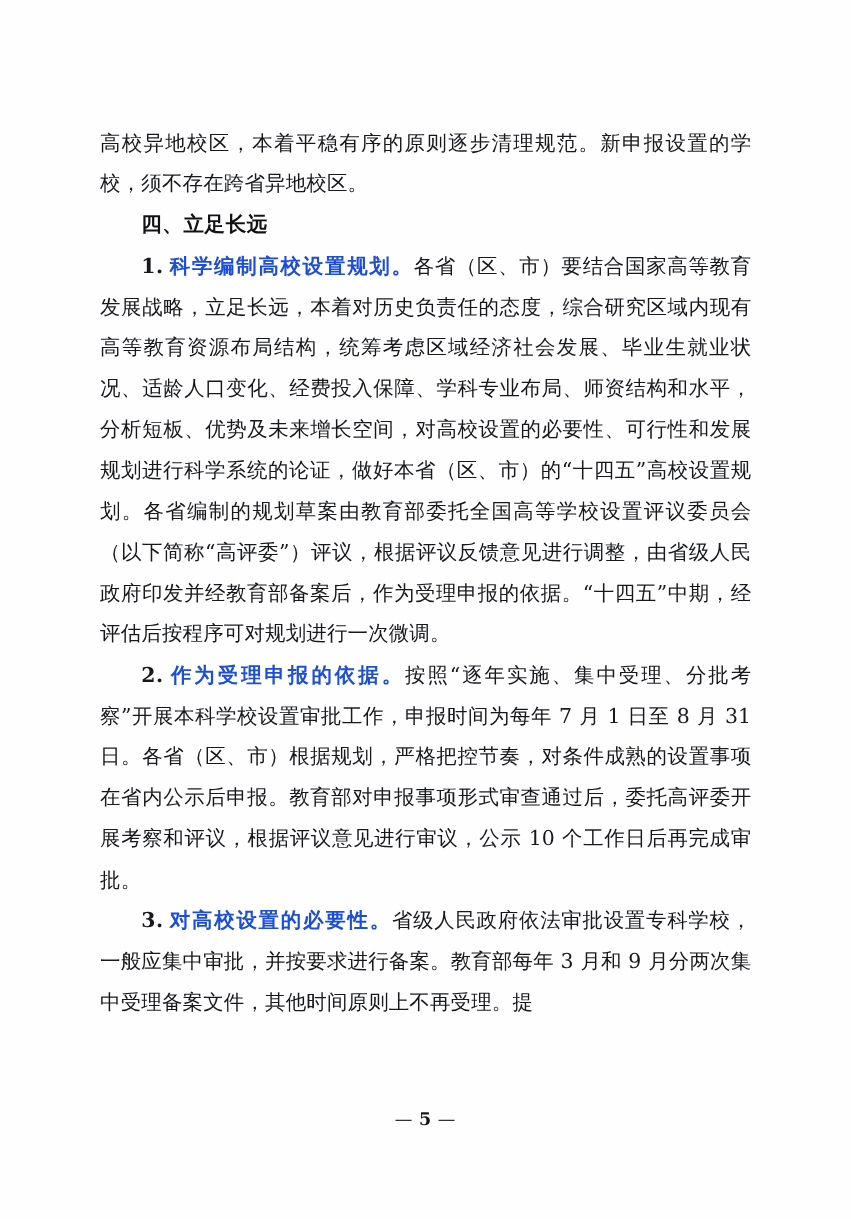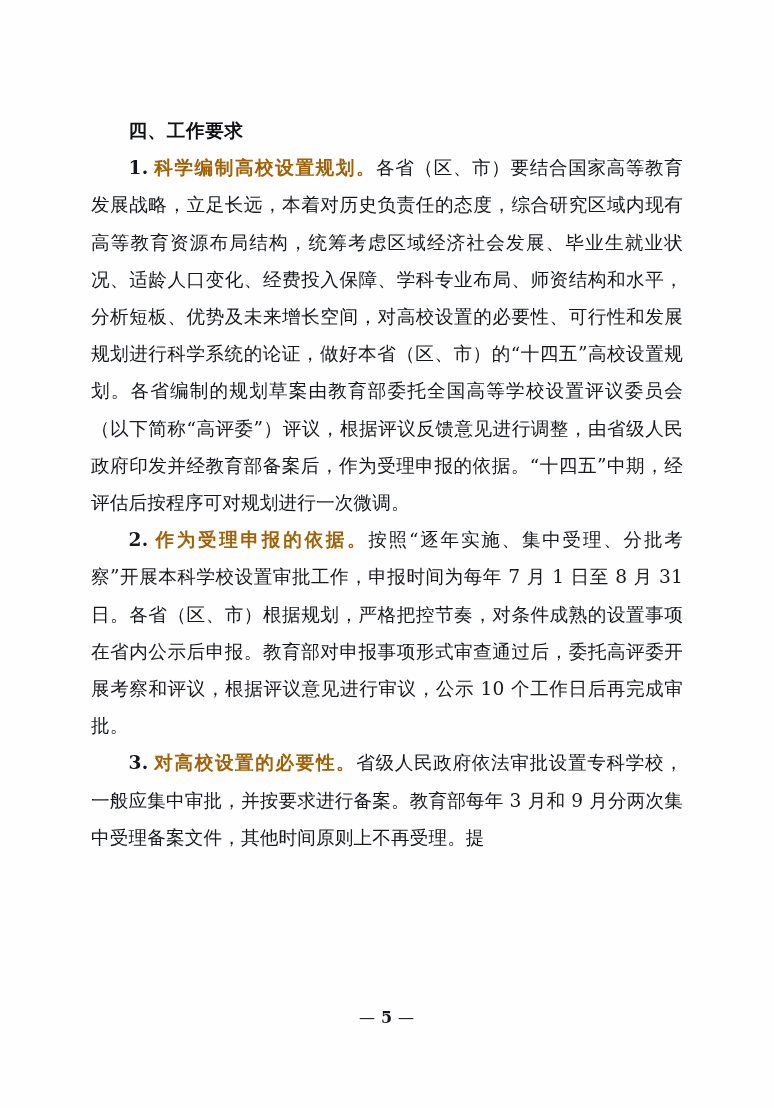--- a/index.html
+++ b/index.html
@@ -58,21 +58,21 @@
     font-weight: 700;
     letter-spacing: 0.6px;
     color: #101114;
     font-family: "DejaVu Sans", "Liberation Sans", sans-serif;
   }
 
   
   .item-lead {
     font-weight: 700;
     letter-spacing: 1.1px;
-    color: #a16207;
+    color: #1d4ed8;
     font-family: Liberation Serif, serif;
   }
   .item-num {
     font-weight: 700;
     letter-spacing: 0.5px;
     padding-right: 5px;
     font-family: "DejaVu Serif", "Liberation Serif", serif;
   }
 
   
@@ -98,22 +98,23 @@
     padding: 0 2px;
   }
 </style>
 </head>
 <body>
 
 <div class="page">
 
   <div class="text-column">
 
+    <p class="para cont">高校异地校区，本着平稳有序的原则逐步清理规范。新申报设置的学校，须不存在跨省异地校区。</p>
 
-    <p class="section-heading">四、工作要求</p>
+    <p class="section-heading">四、立足长远</p>
 
     <p class="para indent"><span class="item-num">1.</span><span class="item-lead">科学编制高校设置规划。</span><span>各省（区、市）要结合国家高等教育发展战略，立足长远，本着对历史负责任的态度，综合研究区域内现有高等教育资源布局结构，统筹考虑区域经济社会发展、毕业生就业状况、适龄人口变化、经费投入保障、学科专业布局、师资结构和水平，分析短板、优势及未来增长空间，对高校设置的必要性、可行性和发展规划进行科学系统的论证，做好本省（区、市）的“十四五”高校设置规划。各省编制的规划草案由教育部委托全国高等学校设置评议委员会（以下简称“高评委”）评议，根据评议反馈意见进行调整，由省级人民政府印发并经教育部备案后，作为受理申报的依据。“十四五”中期，经评估后按程序可对规划进行一次微调。</span></p>
 
     <p class="para indent"><span class="item-num">2.</span><span class="item-lead">作为受理申报的依据。</span><span>按照“逐年实施、集中受理、分批考察”开展本科学校设置审批工作，申报时间为每年 7 月 1 日至 8 月 31 日。各省（区、市）根据规划，严格把控节奏，对条件成熟的设置事项在省内公示后申报。教育部对申报事项形式审查通过后，委托高评委开展考察和评议，根据评议意见进行审议，公示 10 个工作日后再完成审批。</span></p>
 
     <p class="para indent"><span class="item-num">3.</span><span class="item-lead">对高校设置的必要性。</span><span>省级人民政府依法审批设置专科学校，一般应集中审批，并按要求进行备案。教育部每年 3 月和 9 月分两次集中受理备案文件，其他时间原则上不再受理。提</span></p>
 
   </div>
 
   <div class="page-footer">

